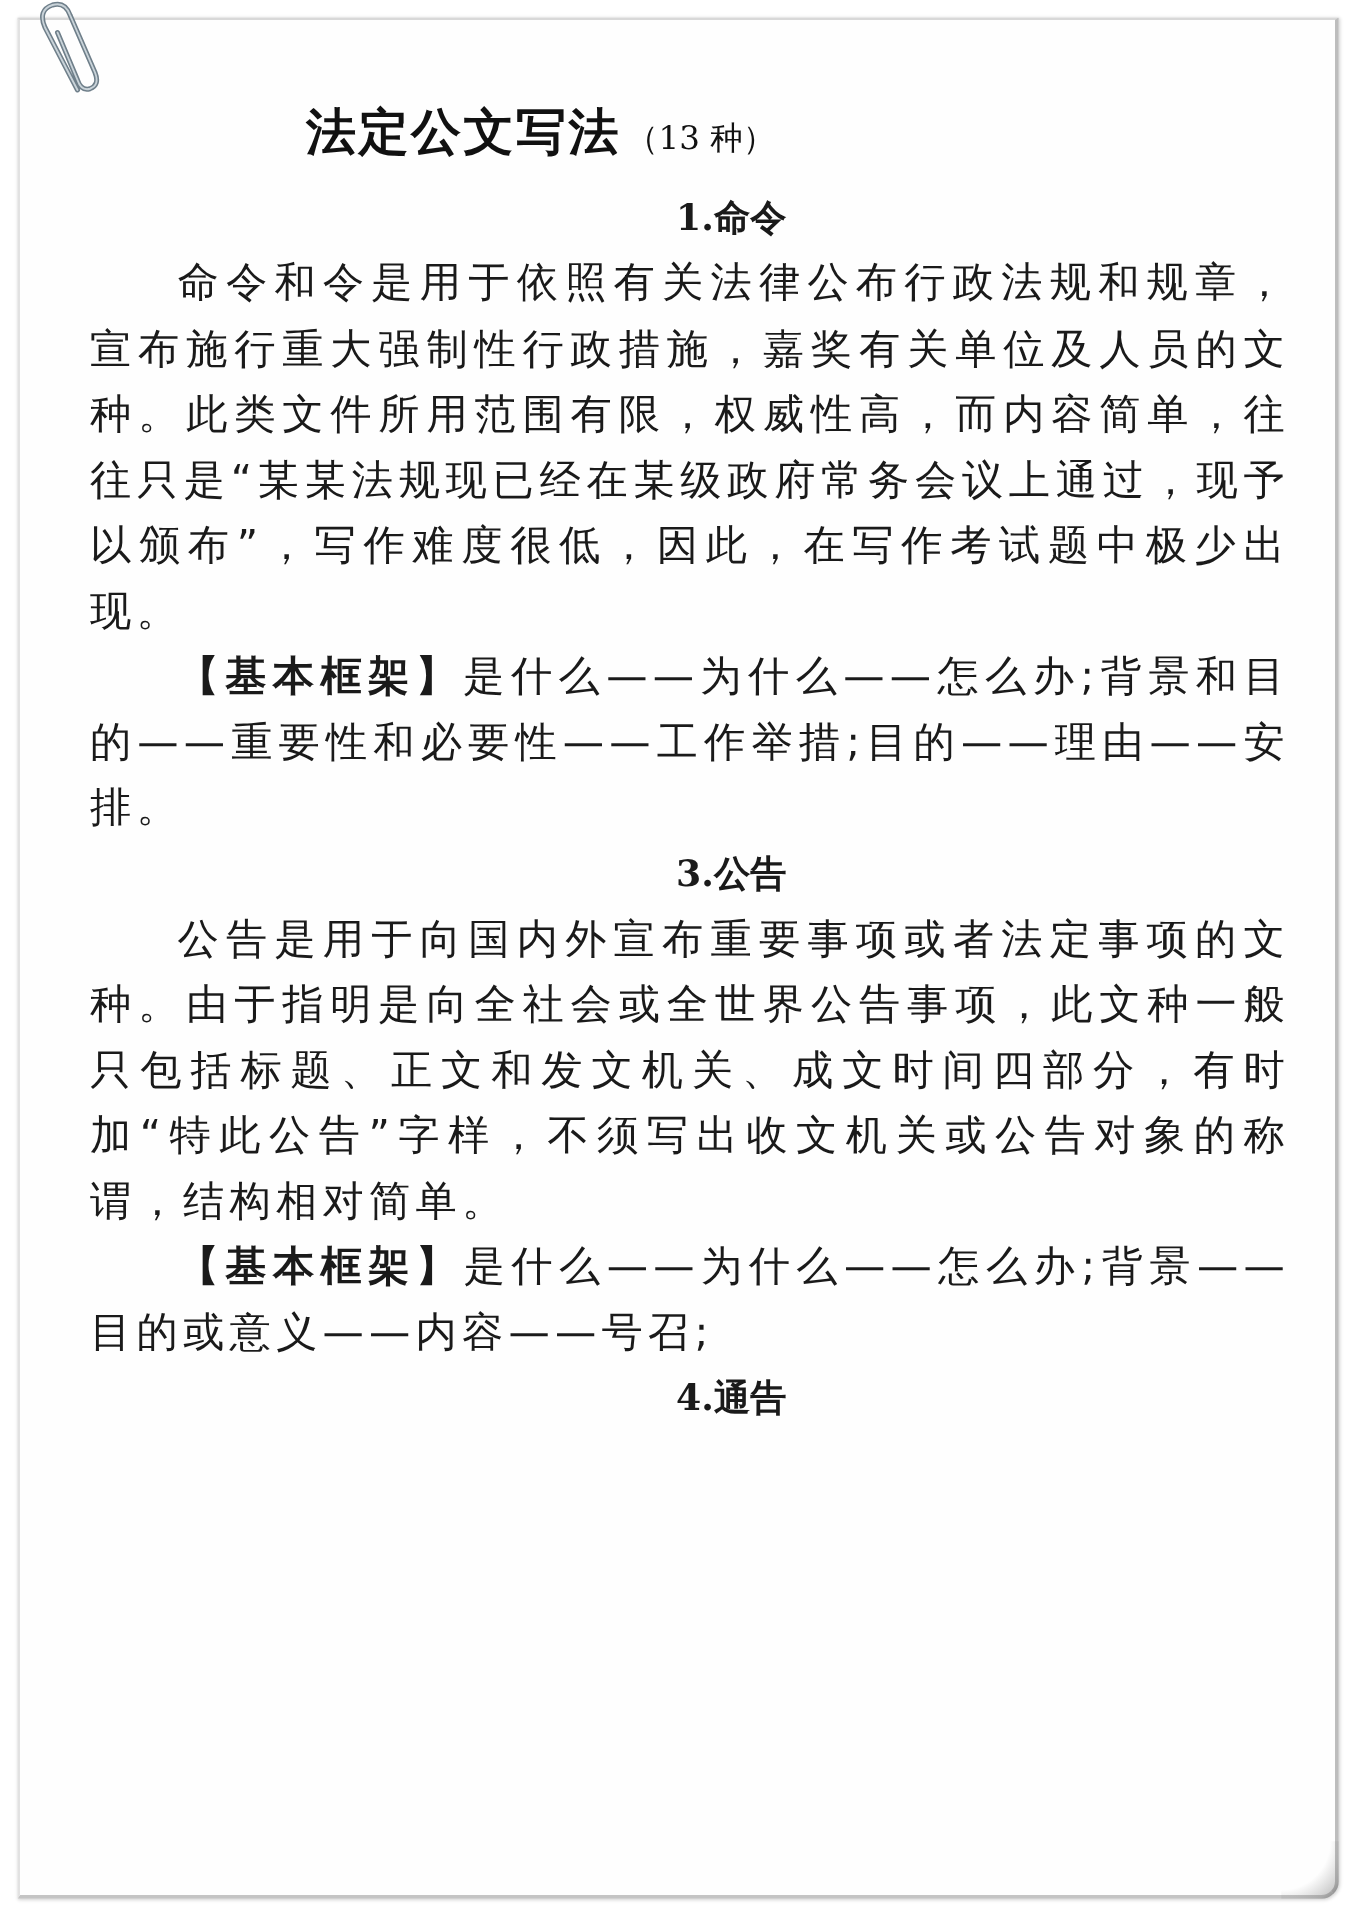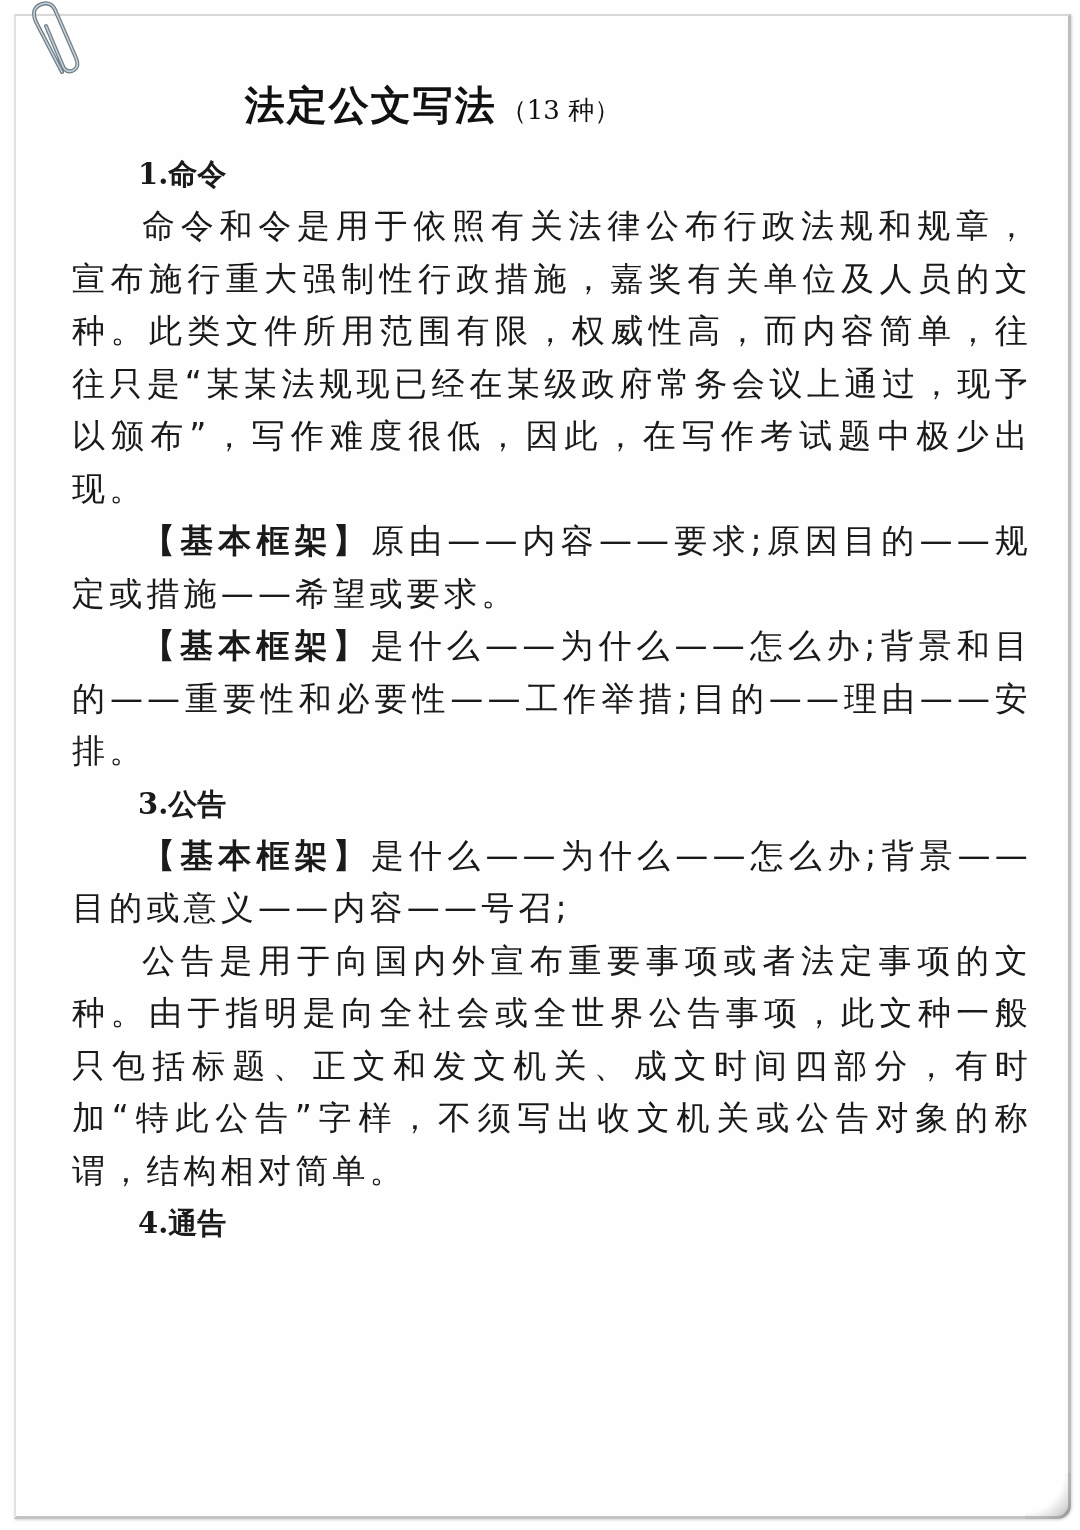--- a/index.html
+++ b/index.html
@@ -32,20 +32,21 @@
   .title .main { font-size: 40px; font-weight: bold; letter-spacing: 2px; }
   .title .sub { font-size: 26px; font-weight: normal; margin-left: 4px; }
   .content {
     position: absolute; left: 72px; top: 148px; width: 960px;
     color: #1a1a1a;
   }
   .heading {
     font-family: "DejaVu Serif", "Liberation Serif", serif;
     font-weight: bold; font-size: 29px; line-height: 52px; height: 52px;
     padding-left: 66px;
+    text-align: center;
   }
   .para {
     font-size: 33px; line-height: 52.5px; letter-spacing: 4.2px;
     text-indent: 70px; text-align: justify; margin: 0;
   }
   .para .bracket { font-weight: bold; }
 </style>
 </head>
 <body>
 
@@ -60,29 +61,28 @@
 
 <div class="title">
   <span class="main">法定公文写法</span><span class="sub">（13 种）</span>
 </div>
 
 <div class="content">
 
   <div class="section">
     <div class="heading">1.命令</div>
     <p class="para">命令和令是用于依照有关法律公布行政法规和规章，宣布施行重大强制性行政措施，嘉奖有关单位及人员的文种。此类文件所用范围有限，权威性高，而内容简单，往往只是“某某法规现已经在某级政府常务会议上通过，现予以颁布”，写作难度很低，因此，在写作考试题中极少出现。</p>
-    <p class="para"><span class="bracket">【基本框架】</span><span>原由——内容——要求;原因目的——规定或措施——希望或要求。</span></p>
   </div>
 
   <div class="section">
     <p class="para"><span class="bracket">【基本框架】</span><span>是什么——为什么——怎么办;背景和目的——重要性和必要性——工作举措;目的——理由——安排。</span></p>
   </div>
 
   <div class="section">
     <div class="heading">3.公告</div>
+    <p class="para">公告是用于向国内外宣布重要事项或者法定事项的文种。由于指明是向全社会或全世界公告事项，此文种一般只包括标题、正文和发文机关、成文时间四部分，有时加“特此公告”字样，不须写出收文机关或公告对象的称谓，结构相对简单。</p>
     <p class="para"><span class="bracket">【基本框架】</span><span>是什么——为什么——怎么办;背景——目的或意义——内容——号召;</span></p>
-    <p class="para">公告是用于向国内外宣布重要事项或者法定事项的文种。由于指明是向全社会或全世界公告事项，此文种一般只包括标题、正文和发文机关、成文时间四部分，有时加“特此公告”字样，不须写出收文机关或公告对象的称谓，结构相对简单。</p>
   </div>
 
   <div class="section">
     <div class="heading">4.通告</div>
   </div>
 </div>
 
 </body></html>

